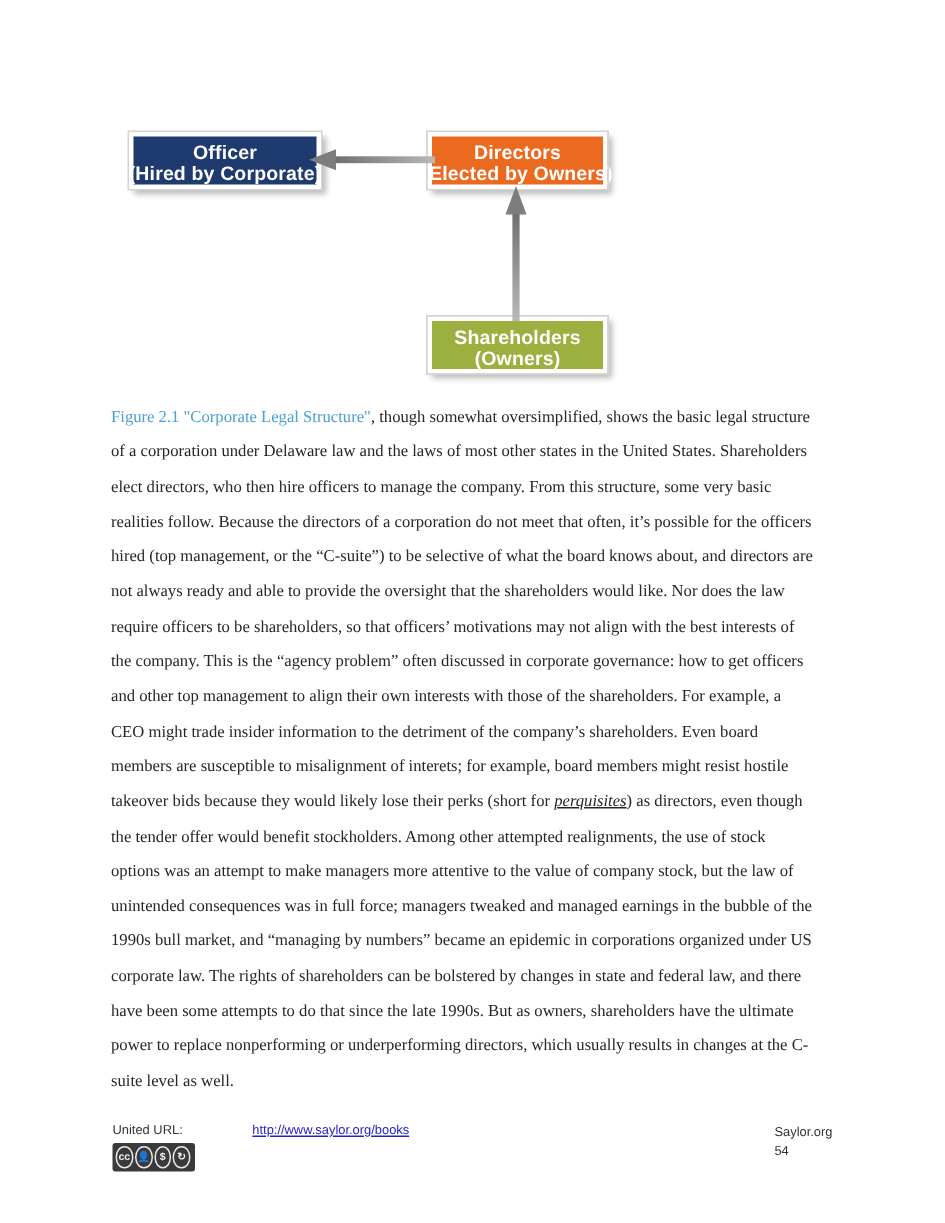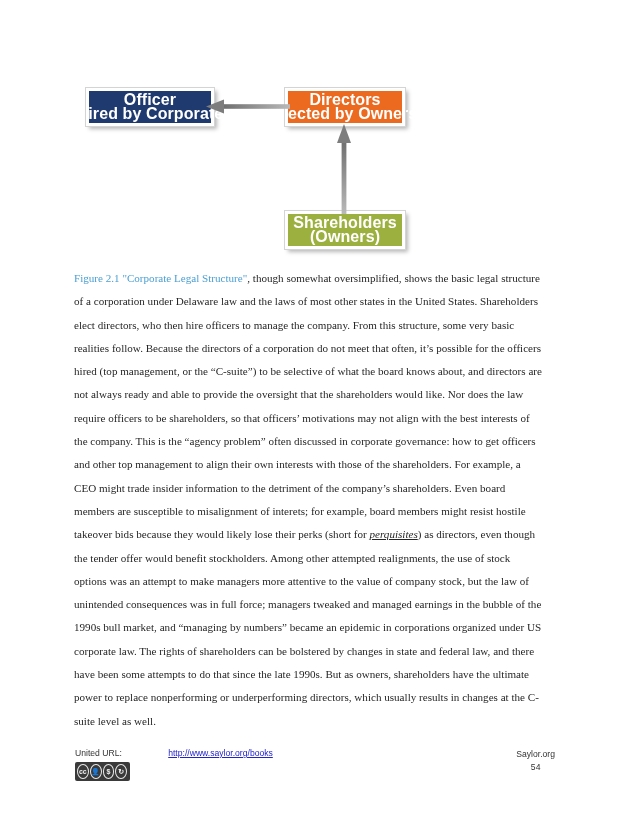--- a/index.html
+++ b/index.html
@@ -27,24 +27,24 @@
 
   .node {
     position: absolute;
     box-sizing: border-box;
     border: 3px solid #ffffff;
     outline: 1px solid #d4d4d4;
     box-shadow: 3px 3px 4px rgba(0,0,0,0.28);
     display: flex;
     flex-direction: column;
     align-items: center;
-    justify-content: center;
+    justify-content: flex-end;
     font-family: "Liberation Sans", sans-serif;
     font-weight: bold;
-    font-size: 16px;
+    font-size: 13px;
     line-height: 14px;
     color: #ffffff;
     text-align: center;
     letter-spacing: 0.1px;
   }
   .node .l1, .node .l2 { display: block; white-space: nowrap; }
 
   #node-officer {
     left: 86px;  top: 88px;  width: 128px; height: 38px;
     background: #1f3a6e;
@@ -128,21 +128,21 @@
     font-family: "Liberation Sans", sans-serif;
     font-size: 7px;
     font-weight: bold;
     color: #f0f0f0;
     line-height: 1;
   }
   #footer-right {
     position: absolute;
     right: 75px;
     top: 0;
-    text-align: center;
+    text-align: left;
     line-height: 13px;
   }
 </style>
 </head>
 <body>
 
 <div id="figure">
 
   <div class="node" id="node-officer">
     <span class="l1">Officer</span>

